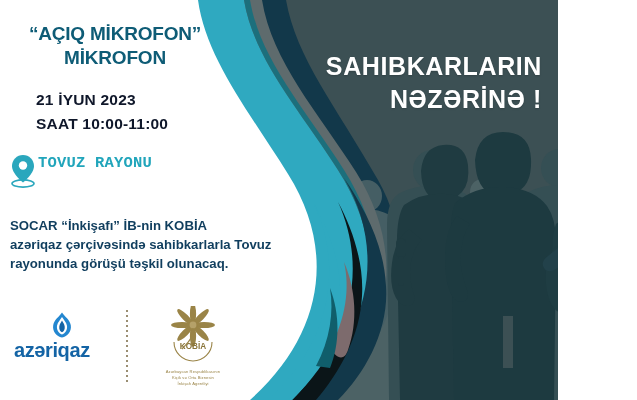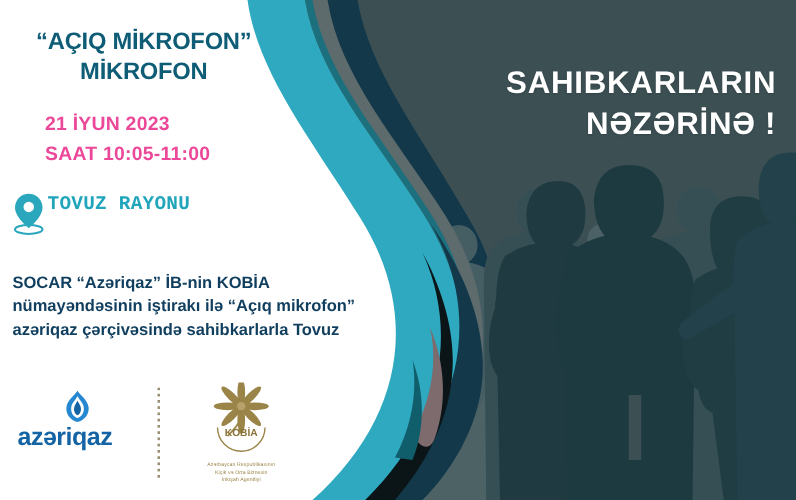--- a/index.html
+++ b/index.html
@@ -6,21 +6,21 @@
   html, body {
     margin: 0;
     padding: 0;
     background: #ffffff;
   }
   body {
     font-family: "Liberation Sans", sans-serif;
   }
   #poster {
     position: relative;
-    width: 637px;
+    width: 558px;
     height: 400px;
     overflow: hidden;
     background: #ffffff;
   }
   #bg-svg {
     position: absolute;
     left: 0;
     top: 0;
     width: 637px;
     height: 400px;
@@ -48,21 +48,21 @@
     font-size: 19px;
     line-height: 1.25;
     letter-spacing: -0.2px;
   }
   .title-line { display: block; }
 
   .datetime-block {
     position: absolute;
     left: 36px;
     top: 88px;
-    color: #ec4899;
+    color: #0f172a;
     font-weight: bold;
     font-size: 15.5px;
     line-height: 1.55;
     letter-spacing: 0.2px;
   }
   .dt-line { display: block; white-space: nowrap; }
 
   .location-block {
     position: absolute;
     left: 10px;
@@ -304,38 +304,38 @@
 
   <div class="left-col">
 
     <div class="title-block">
       <span class="title-line">“AÇIQ MİKROFON”</span>
       <span class="title-line">MİKROFON</span>
     </div>
 
     <div class="datetime-block">
       <span class="dt-line">21 İYUN 2023</span>
-      <span class="dt-line">SAAT 10:05-11:00</span>
+      <span class="dt-line">SAAT 10:00-11:00</span>
     </div>
 
     <div class="location-block">
       <svg class="pin-icon" viewBox="0 0 26 34" aria-hidden="true">
         <path d="M13,1 C6.9,1 2,5.9 2,12 C2,20 13,28.5 13,28.5 C13,28.5 24,20 24,12 C24,5.9 19.1,1 13,1 Z" fill="#2aa7bd"></path>
         <circle cx="13" cy="11.5" r="4.2" fill="#ffffff"></circle>
         <ellipse cx="13" cy="29.5" rx="11" ry="3.6" fill="none" stroke="#2aa7bd" stroke-width="1.6"></ellipse>
       </svg>
       <div class="location-text">
         <span class="loc-line">TOVUZ RAYONU</span>
       </div>
     </div>
 
     <div class="body-block">
-      <span class="body-line">SOCAR “Azəriqaz” İB-nin KOBİA</span>
-      <span class="body-line">nümayəndəsinin iştirakı ilə “Açıq mikrofon”</span>
+      <span class="body-line">SOCAR “İnkişafı” İB-nin KOBİA</span>
       <span class="body-line">azəriqaz çərçivəsində sahibkarlarla Tovuz</span>
+      <span class="body-line">rayonunda görüşü təşkil olunacaq.</span>
     </div>
 
     <div class="logos">
 
       <div class="logo-azeriqaz">
         <svg class="flame-icon" viewBox="0 0 22 26" aria-hidden="true">
           <path d="M11,0.5 C8.2,4.8 3.2,7.6 2.2,13.2 C1.2,19 5.4,24.5 11,25.5
                    C16.6,24.5 20.8,19 19.8,13.2 C18.8,7.6 13.8,4.8 11,0.5 Z" fill="#2487d0"></path>
           <path d="M11,5 C9.3,8 6.6,10.1 6,13.8 C5.4,17.8 7.7,21.6 11,22.4
                    C14.3,21.6 16.6,17.8 16,13.8 C15.4,10.1 12.7,8 11,5 Z" fill="#ffffff"></path>

